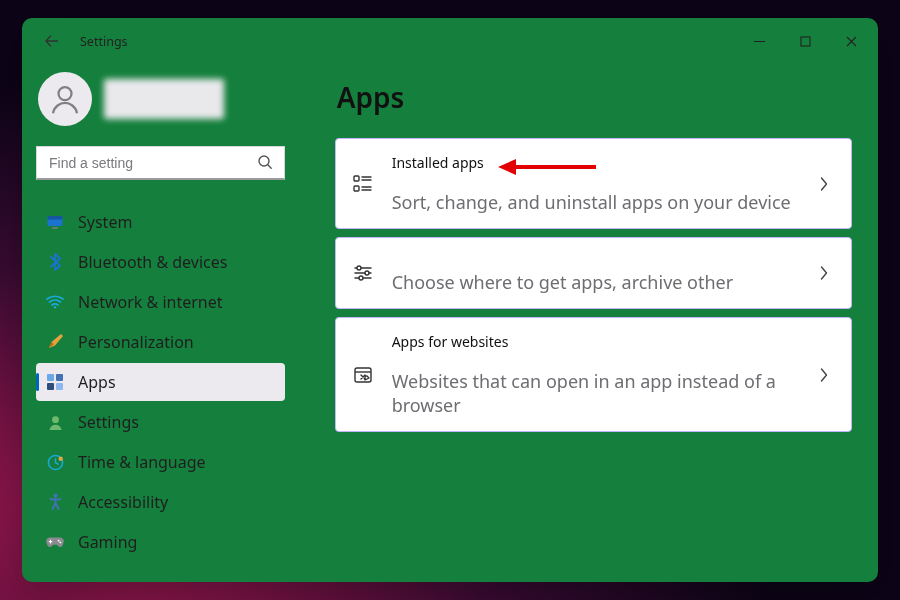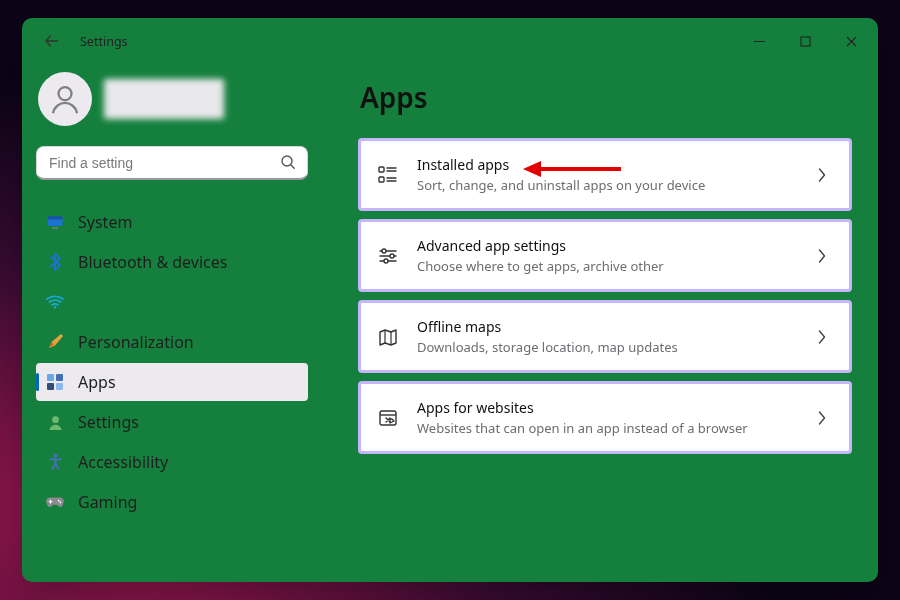--- a/index.html
+++ b/index.html
@@ -44,21 +44,21 @@
   }
   .name-block {
     width: 120px; height: 40px; background: #e9e8eb;
     filter: blur(3px); border-radius: 2px;
   }
   .search {
     position: relative; margin-top: 6px;
   }
   .search input {
     width: 100%; height: 34px; border: 1px solid #d7d7d9; border-bottom: 2px solid #9a9a9e;
-    border-radius: 8px; padding: 0 36px 0 12px; font-size: 14px; background: #fff;
+    border-radius: 0; padding: 0 36px 0 12px; font-size: 14px; background: #fff;
     color: #333;
   }
   .search input::placeholder { color: #7a7a7e; }
   .search .search-icon { position:absolute; right: 12px; top: 8px; }
   .nav { list-style:none; margin-top: 14px; display:flex; flex-direction:column; }
   .nav-item {
     height: 38px; display:flex; align-items:center;
     padding: 0 10px; border-radius: 4px; gap: 14px;
     font-size: 16px; color: #1e1e1f; margin: 1px 0;
     position: relative;
@@ -68,30 +68,30 @@
     content:""; position:absolute; left:0; top:10px; bottom:10px; width:3px;
     background:#0067c0; border-radius: 2px;
   }
   .nav-icon { width:18px; height:18px; display:flex; align-items:center; justify-content:center; flex:0 0 18px; }
   .main {
     flex:1 1 auto; padding: 8px 26px 12px 36px; overflow-y:auto;
   }
   .page-title { font-size: 28px; font-weight: 600; color:#111; margin: 6px 0 22px 2px; }
   .cards { display:flex; flex-direction:column; gap: 4px; }
   .card {
-    border: 3px solid #c4b5fd; background:#fff; border-radius: 4px;
+    border: 1px solid #c4b5fd; background:#fff; border-radius: 4px;
     padding: 14px 16px; display:flex; align-items:center; gap: 18px;
     min-height: 64px;
     position: relative;
   }
   .card + .card { margin-top: 4px; }
   .card-icon { width:22px; height:22px; flex:0 0 22px; display:flex; align-items:center; justify-content:center; }
   .card-text { flex:1 1 auto; }
   .card-title { font-size: 14px; color:#111; }
-  .card-sub { font-size: 13px; color:#6d6d72; margin-top:2px; }
+  .card-sub { font-size: 18px; color:#6d6d72; margin-top:18px; }
   .chev { flex:0 0 16px; }
   .arrow-annot {
     position:absolute; left:160px; top:18px;
     display:flex; align-items:center;
     pointer-events:none;
   }
   svg { display:block; }
 </style>
 </head>
 <body>
@@ -167,20 +167,21 @@
           </span>
           <span>Bluetooth &amp; devices</span>
         </li>
         <li class="nav-item">
           <span class="nav-icon">
             <svg width="18" height="18" viewBox="0 0 18 14">
                 <path d="M1 4a13 13 0 0 1 16 0M3.5 7a9 9 0 0 1 11 0M6 10a5 5 0 0 1 6 0" stroke="#19a8d8" stroke-width="1.7" fill="none" stroke-linecap="round"></path>
                 <circle cx="9" cy="12.3" r="1.2" fill="#19a8d8"></circle>
               </svg>
           </span>
+          <span>Network &amp; internet</span>
         </li>
         <li class="nav-item">
           <span class="nav-icon">
             <svg width="18" height="18" viewBox="0 0 18 18">
                 <path d="M3 15l2.5-6L15 1l2 2-8 9.5z" fill="#e6a23c"></path>
                 <path d="M3 15l2.5-6 2.3 2.3z" fill="#b96b12"></path>
               </svg>
           </span>
           <span>Personalization</span>
         </li>
@@ -196,20 +197,30 @@
           <span>Apps</span>
         </li>
         <li class="nav-item">
           <span class="nav-icon">
             <svg width="17" height="17" viewBox="0 0 18 18">
                 <circle cx="9" cy="6" r="3.6" fill="#6fb96f"></circle>
                 <path d="M2.5 17c.8-3.8 3.9-5.6 6.5-5.6s5.7 1.8 6.5 5.6z" fill="#6fb96f"></path>
               </svg>
           </span>
           <span>Settings</span>
+        </li>
+        <li class="nav-item">
+          <span class="nav-icon">
+            <svg width="17" height="17" viewBox="0 0 18 18">
+                <circle cx="9" cy="9" r="7.5" fill="none" stroke="#19a8d8" stroke-width="1.6"></circle>
+                <path d="M9 5v4.2l2.8 1.6" stroke="#19a8d8" stroke-width="1.6" fill="none" stroke-linecap="round"></path>
+                <circle cx="14.5" cy="5" r="2.3" fill="#e6a23c"></circle>
+              </svg>
+          </span>
+          <span>Time &amp; language</span>
         </li>
         <li class="nav-item">
           <span class="nav-icon">
             <svg width="17" height="18" viewBox="0 0 16 18">
                 <circle cx="8" cy="2.5" r="2" fill="#4371b5"></circle>
                 <path d="M8 5v5M3 6l5 1 5-1M8 10l-3 6M8 10l3 6" stroke="#4371b5" stroke-width="1.8" stroke-linecap="round"></path>
               </svg>
           </span>
           <span>Accessibility</span>
         </li>
@@ -261,48 +272,30 @@
         <div class="card">
           <span class="card-icon">
             <svg width="22" height="22" viewBox="0 0 22 22">
                 <path d="M3 6h16M3 11h16M3 16h16" stroke="#333" stroke-width="1.4" stroke-linecap="round"></path>
                 <circle cx="7" cy="6" r="2" fill="#fff" stroke="#333" stroke-width="1.4"></circle>
                 <circle cx="15" cy="11" r="2" fill="#fff" stroke="#333" stroke-width="1.4"></circle>
                 <circle cx="9" cy="16" r="2" fill="#fff" stroke="#333" stroke-width="1.4"></circle>
               </svg>
           </span>
           <div class="card-text">
-            <div class="card-title">Advanced app settings</div>
             <div class="card-sub">Choose where to get apps, archive other</div>
           </div>
           <span class="chev">
             <svg width="10" height="14" viewBox="0 0 8 14">
                 <path d="M1.5 1l5 6-5 6" stroke="#444" stroke-width="1.4" fill="none" stroke-linecap="round" stroke-linejoin="round"></path>
               </svg>
           </span>
         </div>
 
 
-        <div class="card">
-          <span class="card-icon">
-            <svg width="22" height="22" viewBox="0 0 22 22">
-                <path d="M3 6l5-2 6 2 5-2v13l-5 2-6-2-5 2z" stroke="#333" stroke-width="1.4" fill="none" stroke-linejoin="round"></path>
-                <path d="M8 4v13M14 6v13" stroke="#333" stroke-width="1.2"></path>
-              </svg>
-          </span>
-          <div class="card-text">
-            <div class="card-title">Offline maps</div>
-            <div class="card-sub">Downloads, storage location, map updates</div>
-          </div>
-          <span class="chev">
-            <svg width="10" height="14" viewBox="0 0 8 14">
-                <path d="M1.5 1l5 6-5 6" stroke="#444" stroke-width="1.4" fill="none" stroke-linecap="round" stroke-linejoin="round"></path>
-              </svg>
-          </span>
-        </div>
 
 
         <div class="card">
           <span class="card-icon">
             <svg width="22" height="22" viewBox="0 0 22 22">
                 <rect x="3" y="4" width="16" height="14" rx="2" stroke="#333" stroke-width="1.4" fill="none"></rect>
                 <path d="M3 8h16" stroke="#333" stroke-width="1.4"></path>
                 <path d="M14 12l4 4M18 12l-4 4" stroke="#333" stroke-width="1.4" stroke-linecap="round" transform="translate(-5,-1)"></path>
                 <path d="M10 11h-2v4l4-2z" stroke="#333" stroke-width="1.3" fill="none" stroke-linejoin="round" transform="translate(5,1)"></path>
               </svg>

